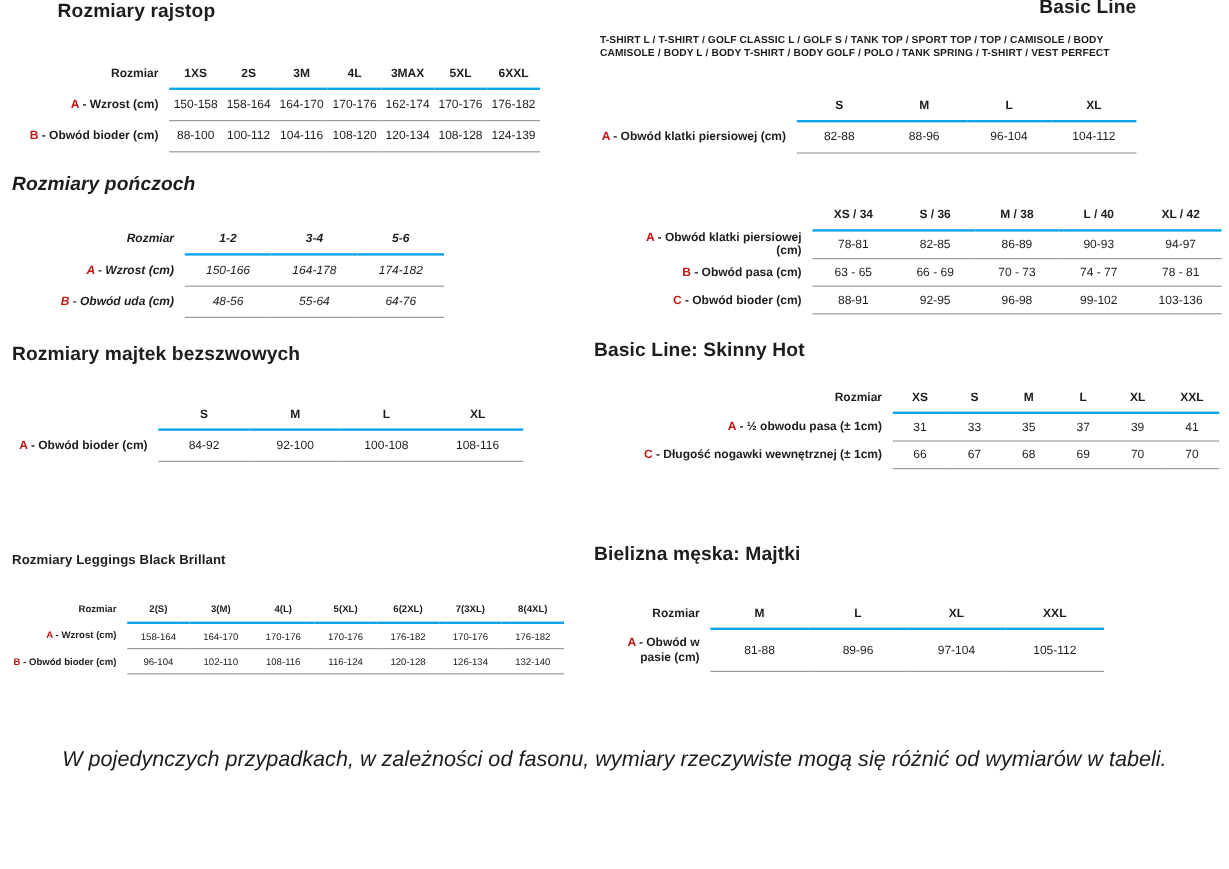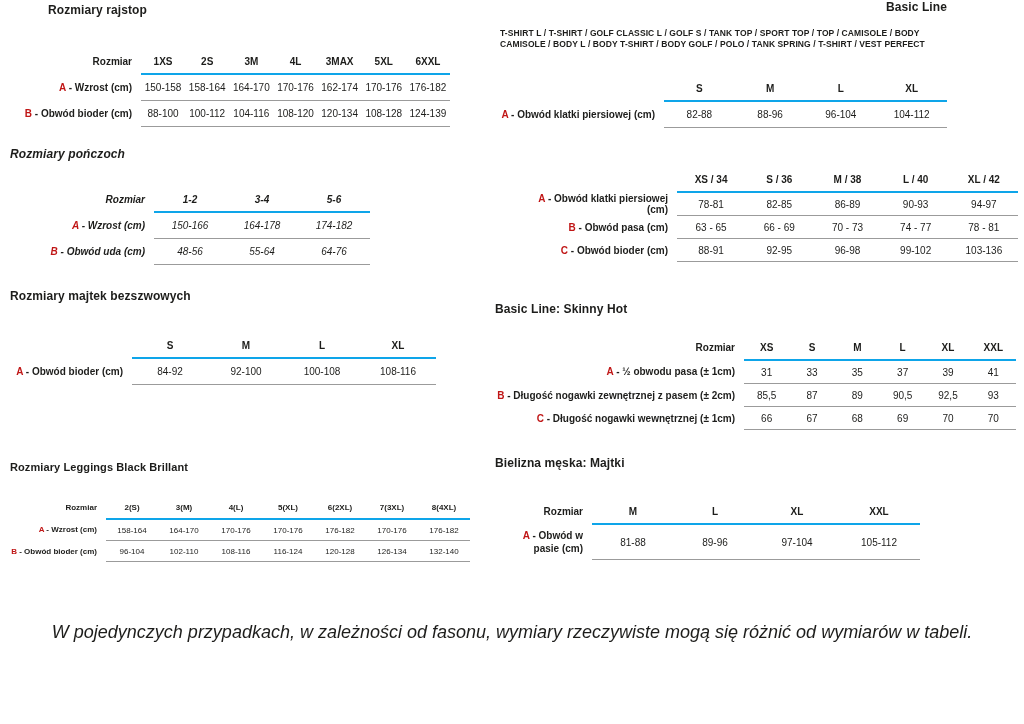--- a/index.html
+++ b/index.html
@@ -1,21 +1,21 @@
 <!DOCTYPE html>
 <html><head>
 <meta charset="utf-8">
 <style>
   html,body{margin:0;padding:0;}
   body{
     width:1024px;height:724px;position:relative;background:#ffffff;
     font-family:"Liberation Sans",sans-serif;color:#1d1d1b;overflow:hidden;
   }
   .sec{position:absolute;}
-  .sec h2{margin:0;font-size:12px;font-weight:bold;letter-spacing:.1px;line-height:14px;}
+  .sec h2{margin:0;font-size:16px;font-weight:bold;letter-spacing:.1px;line-height:14px;}
   table.size{border-collapse:collapse;table-layout:fixed;width:100%;}
   .size th,.size td{text-align:center;vertical-align:middle;font-size:10px;padding:0;}
   .size thead th{font-weight:bold;height:24px;border-bottom:2px solid #0ea5e9;}
   .size thead th.lbl{border-bottom:none;}
   .size tbody td{height:25px;border-bottom:1px solid #9b9b9b;font-weight:normal;}
   .size th.lbl,.size td.lbl{text-align:right;padding-right:9px;font-weight:bold;}
   .size tbody td.lbl{border-bottom:none;}
   .letter{color:#c01616;font-weight:bold;}
 
   #sec-rajstop{left:8px;top:3px;width:442px;}
@@ -49,21 +49,21 @@
     position:absolute;left:500px;top:28px;width:518px;text-align:left;
     font-size:8.5px;font-weight:bold;line-height:10.5px;letter-spacing:.1px;
   }
 
   #sec-perfect{left:520px;top:146px;width:498px;}
   #sec-perfect h2{margin-left:-18px;}
   #sec-perfect table{margin-top:21px;}
   #sec-perfect .lbl{width:148px;}
   #sec-perfect tbody td{height:22px;}
 
-  #sec-skinny{left:495px;top:302px;width:521px;}
+  #sec-skinny{left:495px;top:286px;width:521px;}
   #sec-skinny table{margin-top:19px;}
   #sec-skinny .lbl{width:240px;}
   #sec-skinny tbody td{height:22px;}
 
   #sec-majtki{left:505px;top:456px;width:415px;}
   #sec-majtki h2{margin-left:-10px;}
   #sec-majtki table{margin-top:29px;}
   #sec-majtki .lbl{width:78px;}
   #sec-majtki tbody td{height:34px;}
   #sec-majtki td.lbl{line-height:13px;}
@@ -296,29 +296,20 @@
         <tr>
           <td class="lbl"><span class="letter">A</span> - ½ obwodu pasa (± 1cm)</td>
           <td>31</td>
           <td>33</td>
           <td>35</td>
           <td>37</td>
           <td>39</td>
           <td>41</td>
         </tr>
         <tr>
-          <td class="lbl"><span class="letter">B</span> - Długość nogawki zewnętrznej z pasem (± 2cm)</td>
-          <td>85,5</td>
-          <td>87</td>
-          <td>89</td>
-          <td>90,5</td>
-          <td>92,5</td>
-          <td>93</td>
-        </tr>
-        <tr>
           <td class="lbl"><span class="letter">C</span> - Długość nogawki wewnętrznej (± 1cm)</td>
           <td>66</td>
           <td>67</td>
           <td>68</td>
           <td>69</td>
           <td>70</td>
           <td>70</td>
         </tr>
       </tbody>
     </table>

